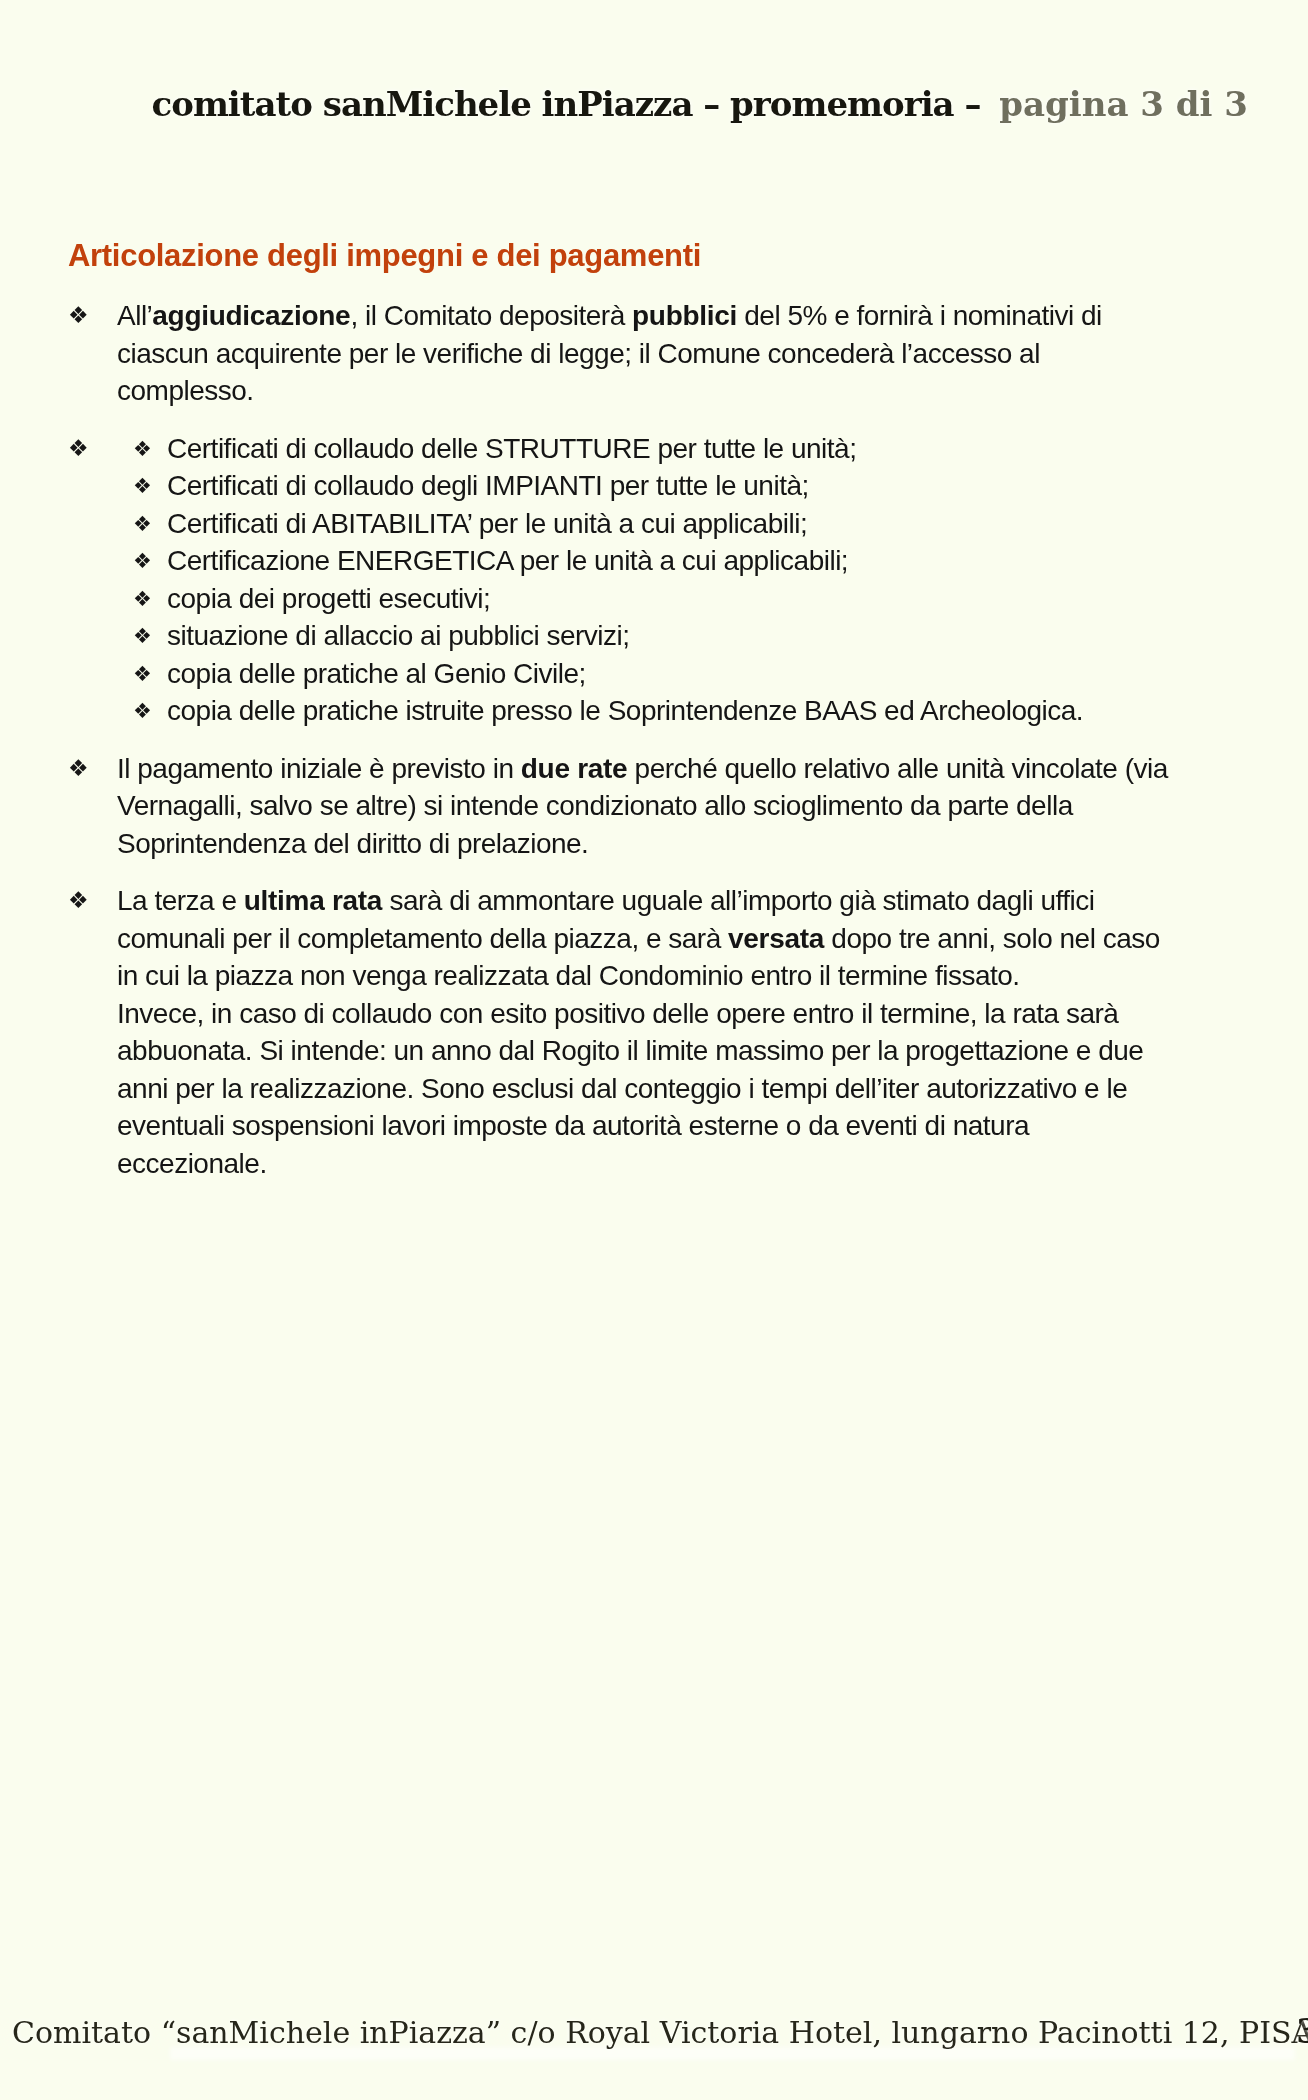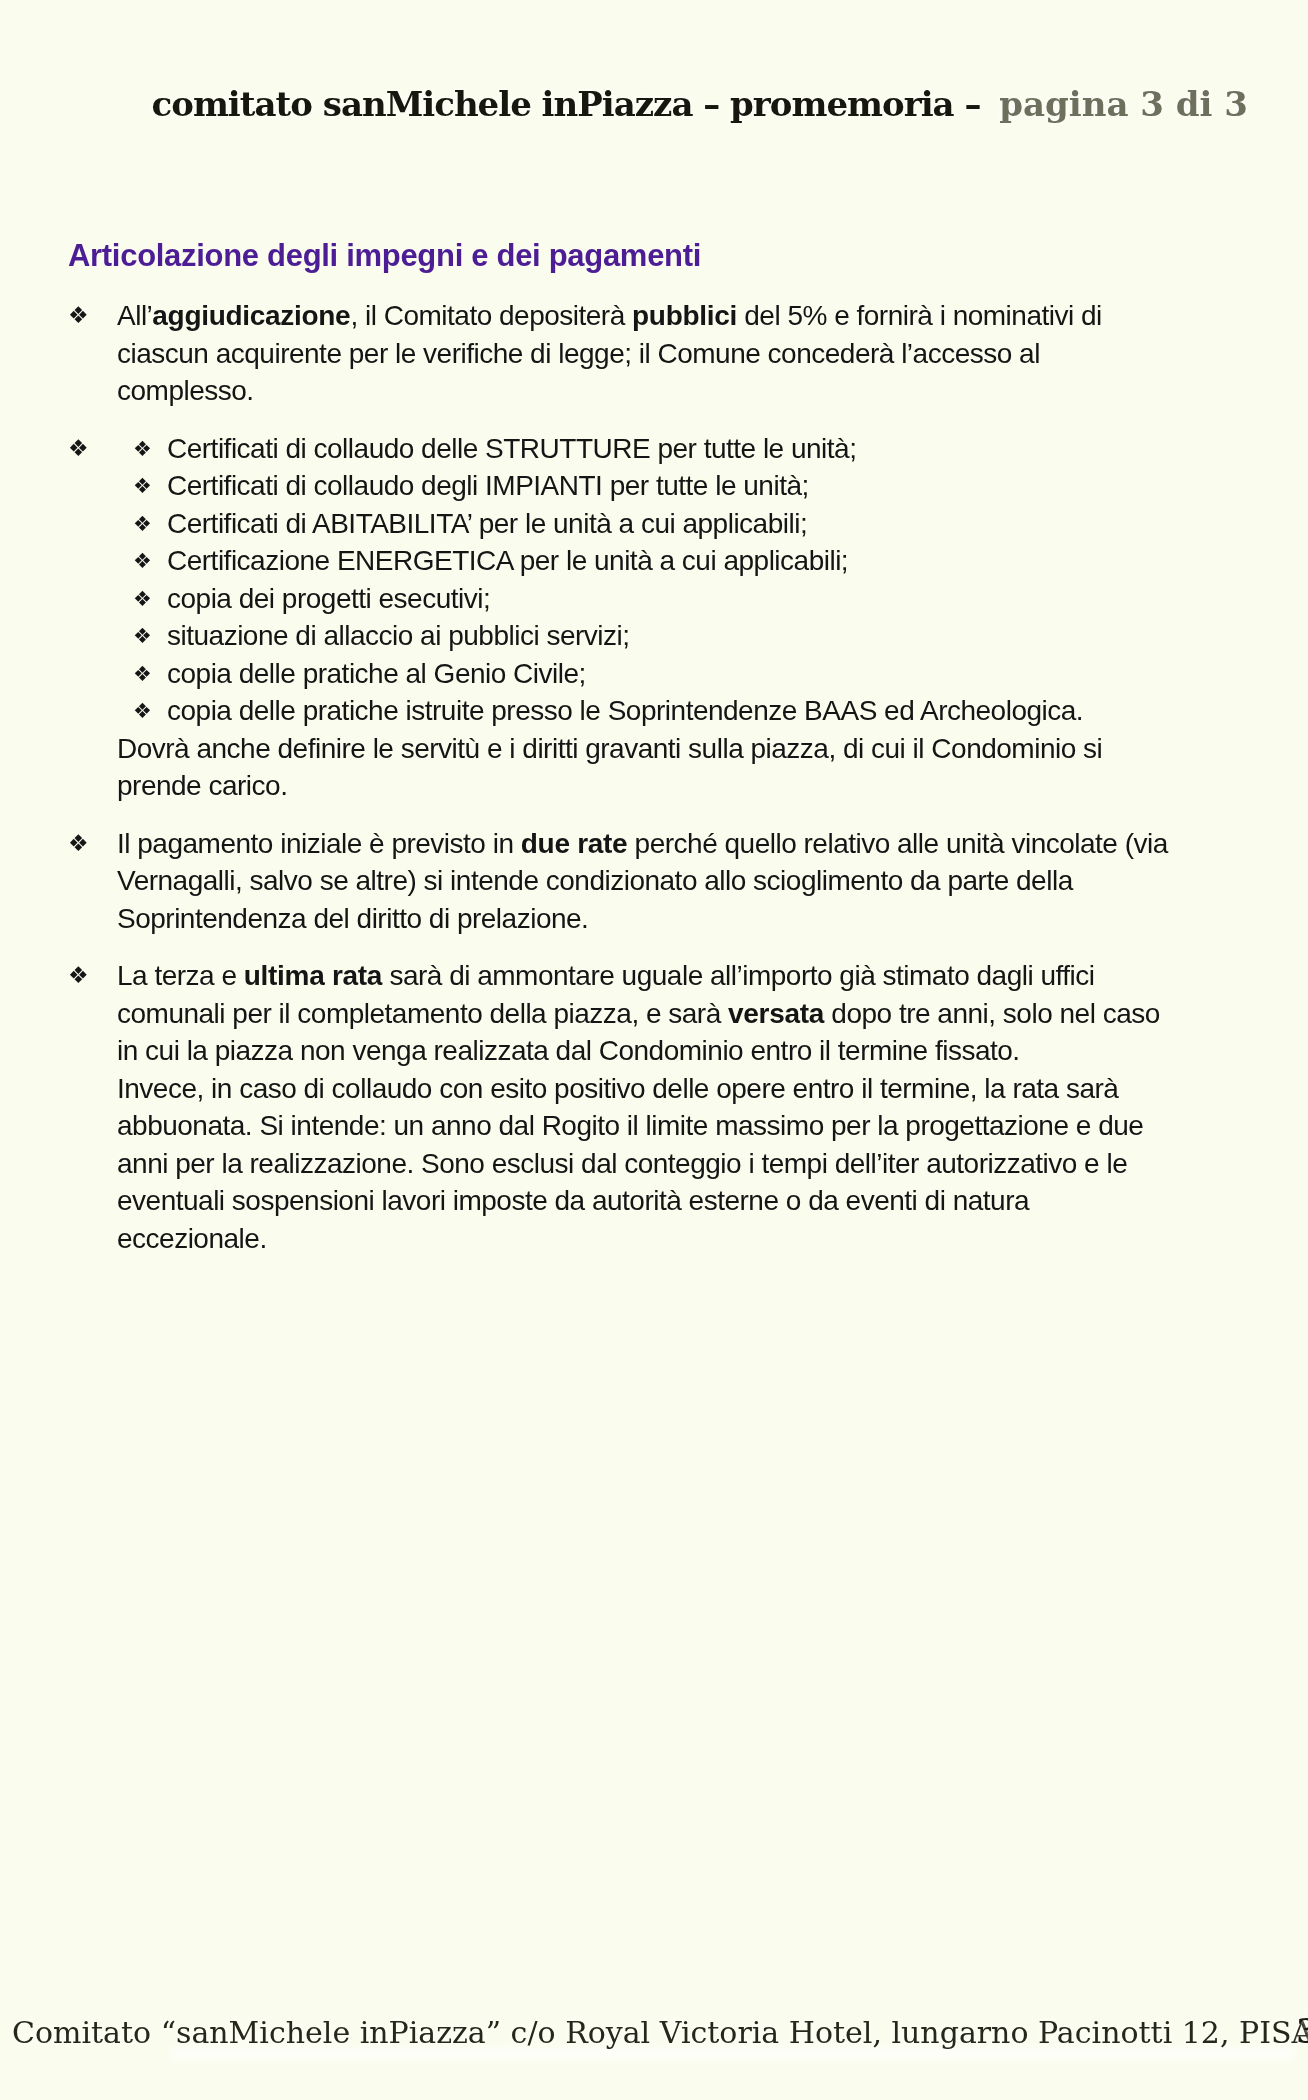--- a/index.html
+++ b/index.html
@@ -17,21 +17,21 @@
     font-size:34px;line-height:1.2;
     color:#17170f;
     text-shadow:0 0 5px rgba(255,255,255,.95);
   }
   .page-header .hbold{font-weight:bold;letter-spacing:-1px;}
   .page-header .hlight{font-weight:bold;color:#6f6f5e;margin-left:8px;letter-spacing:0;}
   
   .section-title{
     position:absolute;top:238px;left:68px;margin:0;
     font-size:31px;font-weight:bold;letter-spacing:-0.3px;
-    color:#4c1d95;
+    color:#c2410c;
   }
   
   .content{
     position:absolute;top:297px;left:68px;width:1100px;
     font-size:28px;line-height:37.5px;letter-spacing:-0.5px;
     color:#151515;
   }
   .item{display:flex;margin-bottom:20px;}
   .item:last-child{margin-bottom:0;}
   .marker{
@@ -110,21 +110,20 @@
             <div class="sub-text">situazione di allaccio ai pubblici servizi;</div>
           </div>
           <div class="sub-item">
             <span class="marker2">❖</span>
             <div class="sub-text">copia delle pratiche al Genio Civile;</div>
           </div>
           <div class="sub-item">
             <span class="marker2">❖</span>
             <div class="sub-text">copia delle pratiche istruite presso le Soprintendenze BAAS ed Archeologica.</div>
           </div>
-          <div class="continuation">Dovrà anche definire le servitù e i diritti gravanti sulla piazza, di cui il Condominio si prende carico.</div>
         </div>
       </div>
       <div class="item">
         <span class="marker">❖</span>
         <div class="item-body">
           <div class="para">Il pagamento iniziale è previsto in <b>due rate</b> perché quello relativo alle unità vincolate (via Vernagalli, salvo se altre) si intende condizionato allo scioglimento da parte della Soprintendenza del diritto di prelazione.</div>
         </div>
       </div>
       <div class="item">
         <span class="marker">❖</span>

